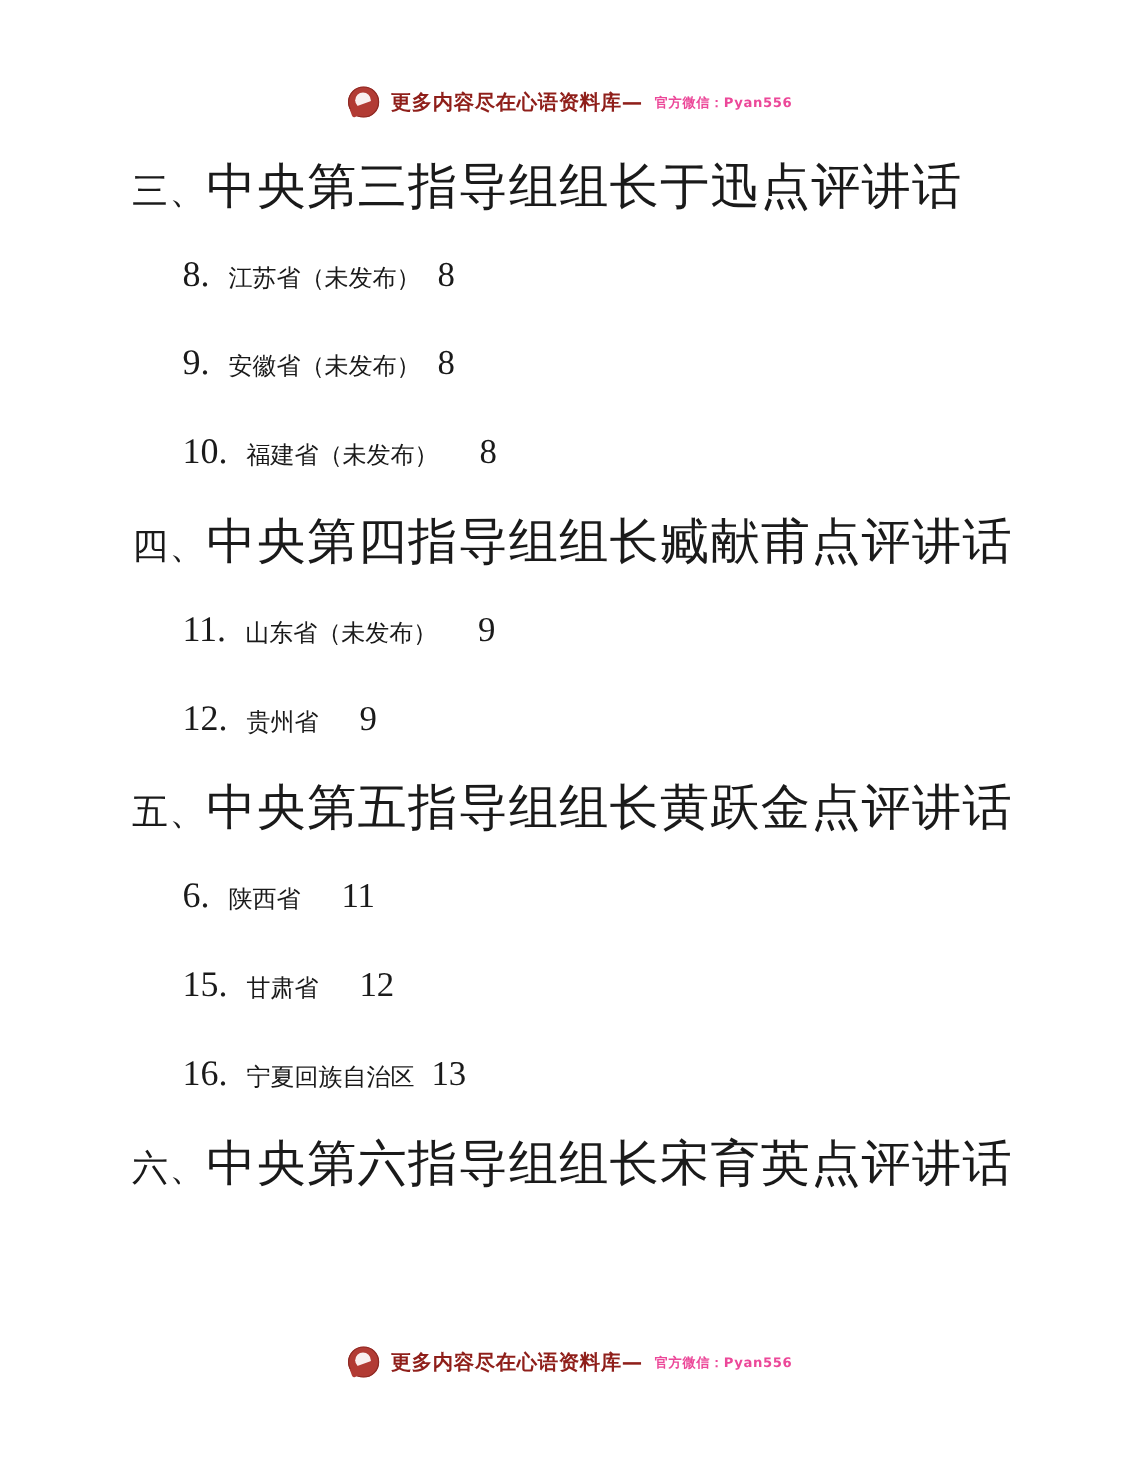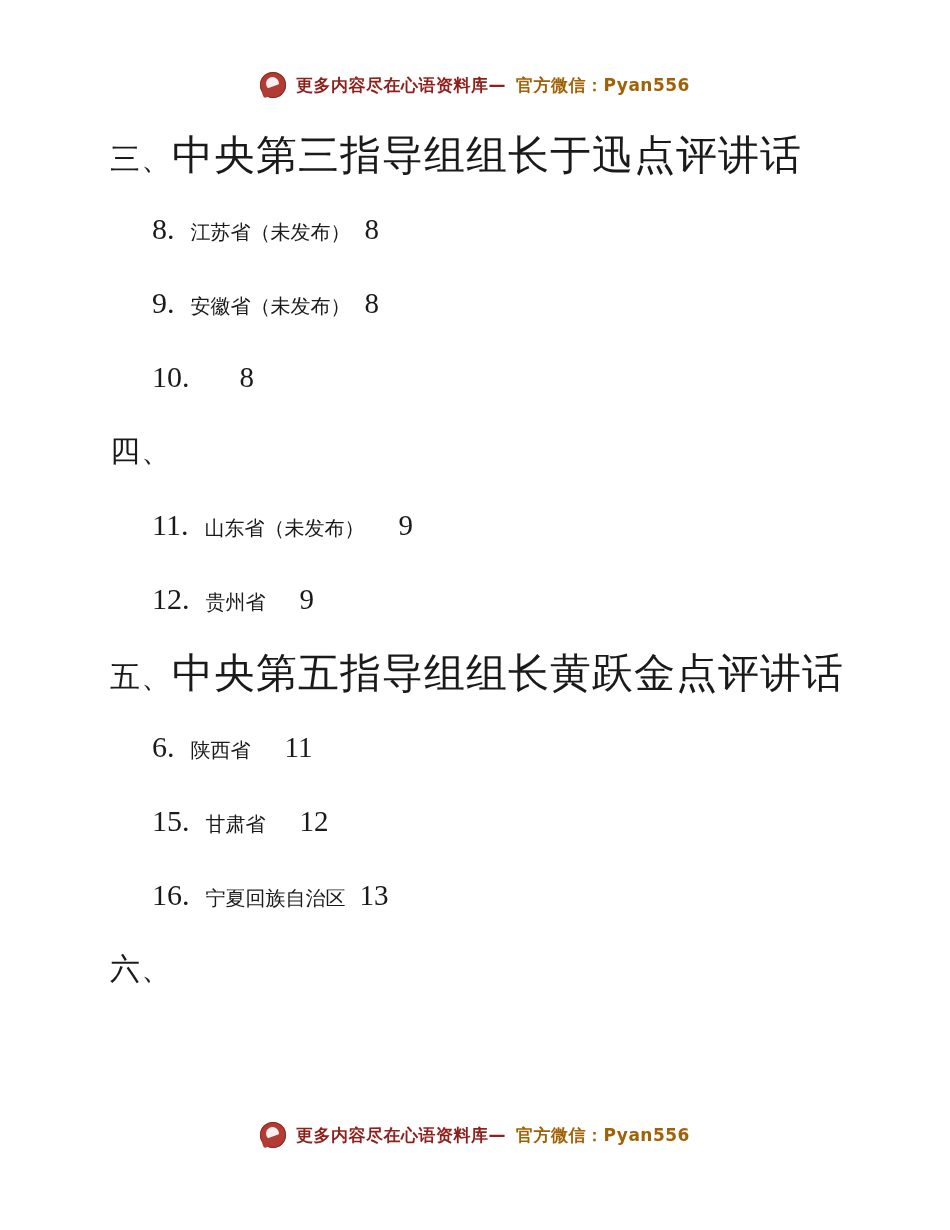--- a/index.html
+++ b/index.html
@@ -70,23 +70,23 @@
   }
   .wm-text {
     font-family: "DejaVu Sans", sans-serif;
     font-size: 17px;
     font-weight: bold;
     color: #8f1f1a;
     letter-spacing: .5px;
   }
   .wm-text2 {
     font-family: "DejaVu Sans", sans-serif;
-    font-size: 17px;
+    font-size: 11px;
     font-weight: bold;
-    color: #a16207;
+    color: #ec4899;
     letter-spacing: .5px;
   }
 
   
   .toc {
     position: absolute;
     top: 118px;
     left: 0;
     width: 950px;
   }
@@ -157,25 +157,27 @@
       <div class="toc-line level2">
         <span class="num">9.</span>
         <span class="num-gap"></span>
         <span class="entry-title">安徽省（未发布）</span>
         <span class="pg-gap-s"></span>
         <span class="page-num">8</span>
       </div>
       <div class="toc-line level2">
         <span class="num">10.</span>
         <span class="num-gap"></span>
+        <span class="entry-title">福建省（未发布）</span>
         <span class="pg-gap-m"></span>
         <span class="page-num">8</span>
       </div>
       <div class="toc-line level1">
         <span class="num">四、</span>
+        <span class="entry-title">中央第四指导组组长臧献甫点评讲话</span>
       </div>
       <div class="toc-line level2">
         <span class="num">11.</span>
         <span class="num-gap"></span>
         <span class="entry-title">山东省（未发布）</span>
         <span class="pg-gap-m"></span>
         <span class="page-num">9</span>
       </div>
       <div class="toc-line level2">
         <span class="num">12.</span>
@@ -204,20 +206,21 @@
       </div>
       <div class="toc-line level2">
         <span class="num">16.</span>
         <span class="num-gap"></span>
         <span class="entry-title">宁夏回族自治区</span>
         <span class="pg-gap-s"></span>
         <span class="page-num">13</span>
       </div>
       <div class="toc-line level1">
         <span class="num">六、</span>
+        <span class="entry-title">中央第六指导组组长宋育英点评讲话</span>
       </div>
     </div>
 
   <div class="watermark watermark-bottom">
     <span class="wm-logo"></span>
     <span class="wm-text">更多内容尽在心语资料库—</span>
     <span class="wm-text2">官方微信：Pyan556</span>
   </div>
 
 </div>

